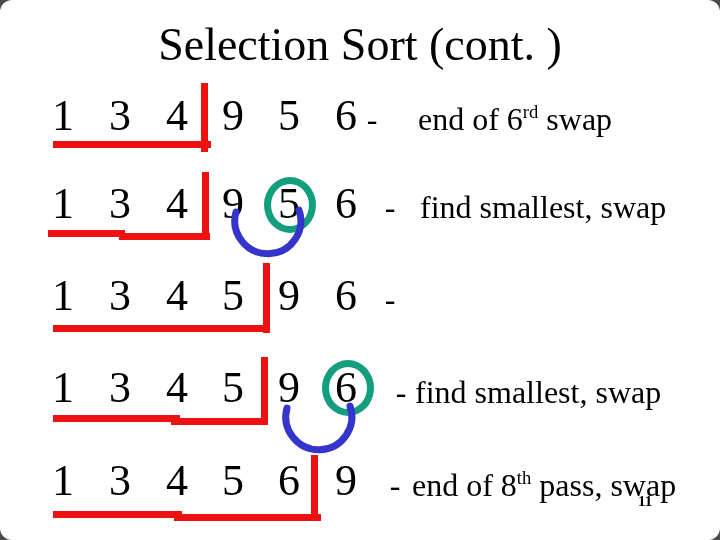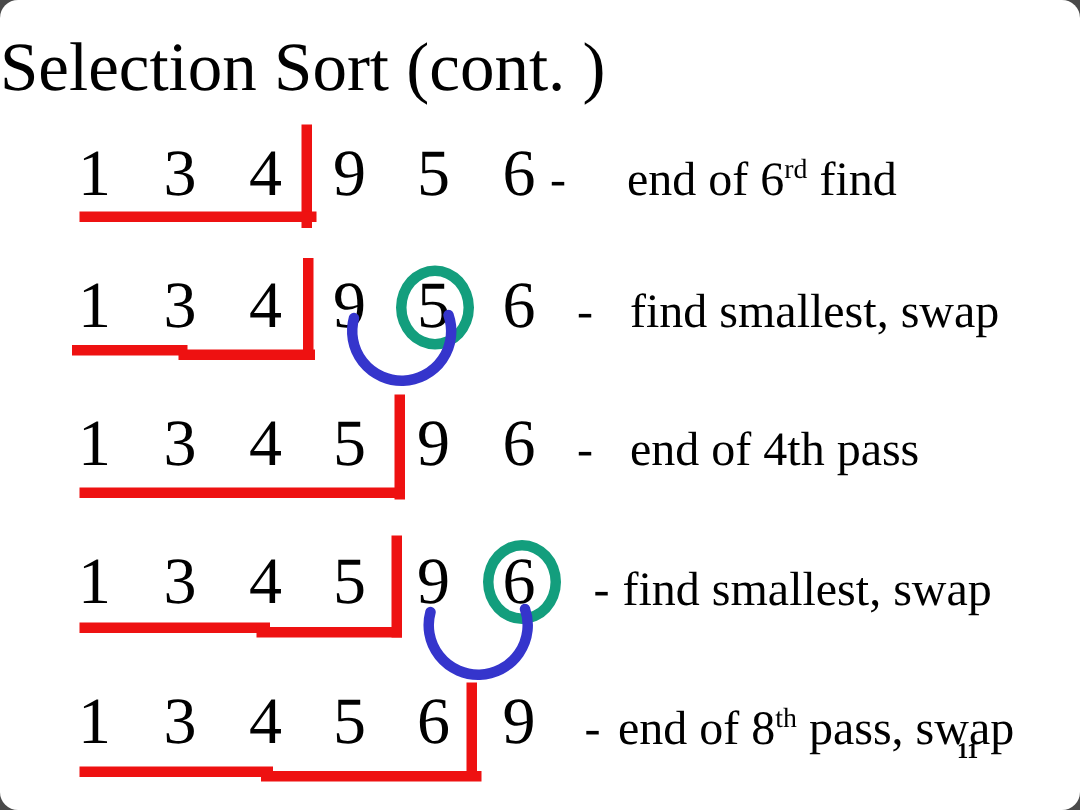--- a/index.html
+++ b/index.html
@@ -6,21 +6,21 @@
   html,body { width:720px; height:540px; }
   body { background:#4a4a4a; font-family:"Liberation Serif", serif; }
   .slide {
     position:relative; width:720px; height:540px;
     background:#ffffff; color:#000;
     border-radius:12px; overflow:hidden;
     font-family:"Liberation Serif", serif;
   }
   .title {
     position:absolute; left:0; right:0; top:22px;
-    text-align:left; font-size:46px; font-weight:normal; line-height:1;
+    text-align:center; font-size:46px; font-weight:normal; line-height:1;
   }
   .num {
     position:absolute; font-size:44px; line-height:1;
     transform:translateX(-50%); white-space:nowrap;
   }
   .dash, .label {
     position:absolute; font-size:32px; line-height:1; white-space:nowrap;
   }
   .dash { transform:translateX(-50%); }
   .label sup { font-size:0.58em; line-height:0; }
@@ -47,21 +47,21 @@
 
   <div class="vline" style="left:201px; top:83px;  height:69px;"></div>
   <div class="hline" style="left:53px;  top:141px; width:158px;"></div>
   <span class="num" style="left:63px;  top:94px;">1</span>
   <span class="num" style="left:120px; top:94px;">3</span>
   <span class="num" style="left:177px; top:94px;">4</span>
   <span class="num" style="left:233px; top:94px;">9</span>
   <span class="num" style="left:289px; top:94px;">5</span>
   <span class="num" style="left:346px; top:94px;">6</span>
   <span class="dash" style="left:372px; top:103px;">-</span>
-  <span class="label" style="left:418px; top:103px;"><span>end of 6</span><sup>rd</sup><span> find</span></span>
+  <span class="label" style="left:418px; top:103px;"><span>end of 6</span><sup>rd</sup><span> swap</span></span>
 
   <div class="vline" style="left:202px; top:172px; height:68px;"></div>
   <div class="hline" style="left:48px;  top:230px; width:77px;"></div>
   <div class="hline" style="left:119px; top:233px; width:91px;"></div>
   <span class="num" style="left:63px;  top:182px;">1</span>
   <span class="num" style="left:120px; top:182px;">3</span>
   <span class="num" style="left:177px; top:182px;">4</span>
   <span class="num" style="left:233px; top:182px;">9</span>
   <span class="num" style="left:289px; top:182px;">5</span>
   <span class="num" style="left:346px; top:182px;">6</span>
@@ -74,21 +74,20 @@
 
   <div class="vline" style="left:263px; top:263px; height:70px;"></div>
   <div class="hline" style="left:53px;  top:325px; width:217px;"></div>
   <span class="num" style="left:63px;  top:274px;">1</span>
   <span class="num" style="left:120px; top:274px;">3</span>
   <span class="num" style="left:177px; top:274px;">4</span>
   <span class="num" style="left:233px; top:274px;">5</span>
   <span class="num" style="left:289px; top:274px;">9</span>
   <span class="num" style="left:346px; top:274px;">6</span>
   <span class="dash" style="left:390px; top:283px;">-</span>
-  <span class="label" style="left:420px; top:283px;"><span>end of 4th pass</span><sup></sup><span></span></span>
 
   <div class="vline" style="left:261px; top:357px; height:68px;"></div>
   <div class="hline" style="left:53px;  top:415px; width:127px;"></div>
   <div class="hline" style="left:171px; top:418px; width:97px;"></div>
   <span class="num" style="left:63px;  top:366px;">1</span>
   <span class="num" style="left:120px; top:366px;">3</span>
   <span class="num" style="left:177px; top:366px;">4</span>
   <span class="num" style="left:233px; top:366px;">5</span>
   <span class="num" style="left:289px; top:366px;">9</span>
   <span class="num" style="left:346px; top:366px;">6</span>

